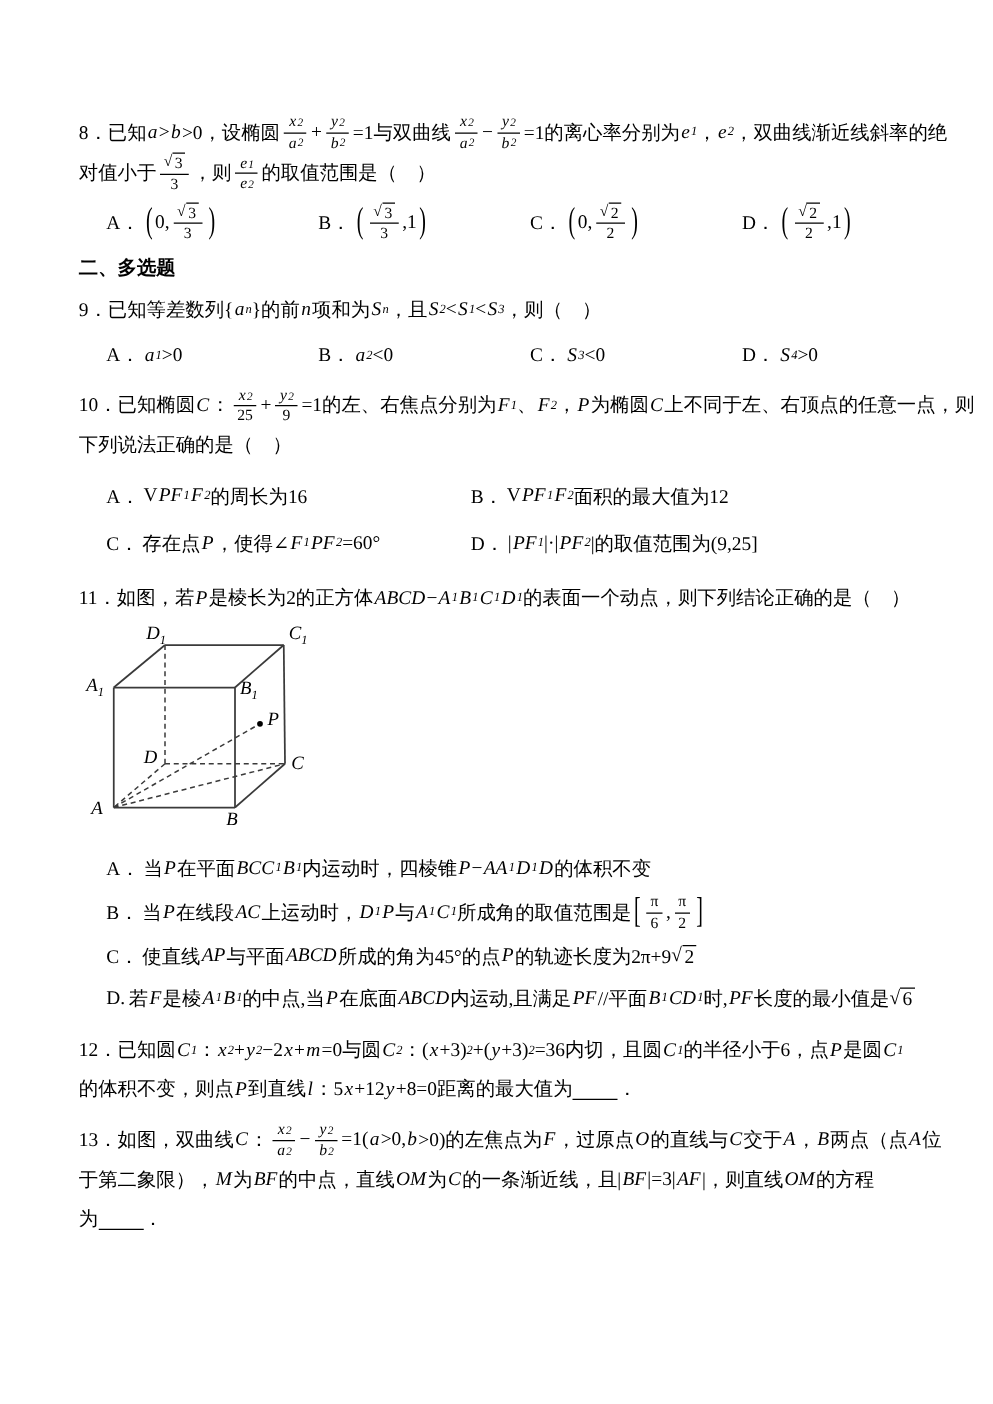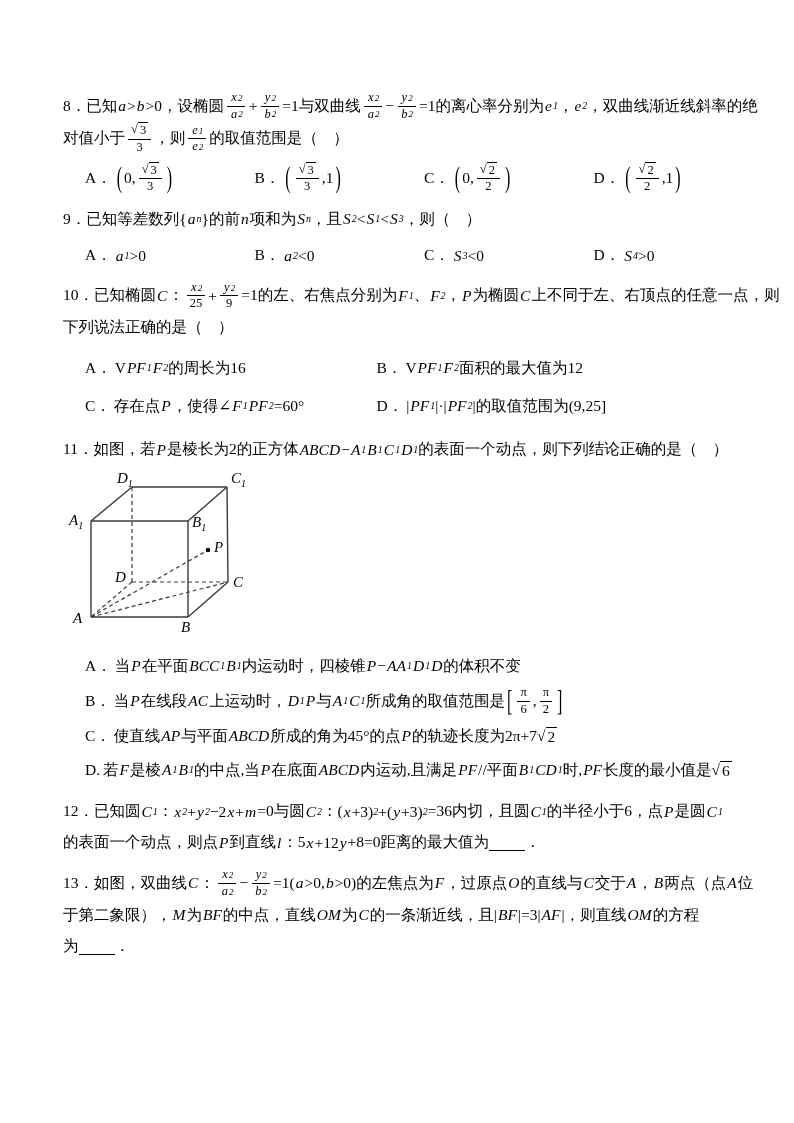--- a/index.html
+++ b/index.html
@@ -44,20 +44,21 @@
     <div class="question">
       <div class="qline"><span class="t">8．已知</span><span class="mi">a</span><span class="t">&gt;</span><span class="mi">b</span><span class="t">&gt;0，设椭圆</span><span class="frac"><span class="fn"><span class="mi">x</span><sup class="mp">2</sup></span><span class="fd"><span class="mi">a</span><sup class="mp">2</sup></span></span><span class="t">+</span><span class="frac"><span class="fn"><span class="mi">y</span><sup class="mp">2</sup></span><span class="fd"><span class="mi">b</span><sup class="mp">2</sup></span></span><span class="t">=1与双曲线</span><span class="frac"><span class="fn"><span class="mi">x</span><sup class="mp">2</sup></span><span class="fd"><span class="mi">a</span><sup class="mp">2</sup></span></span><span class="t">−</span><span class="frac"><span class="fn"><span class="mi">y</span><sup class="mp">2</sup></span><span class="fd"><span class="mi">b</span><sup class="mp">2</sup></span></span><span class="t">=1的离心率分别为</span><span class="mi">e</span><sub class="ms">1</sub><span class="t">，</span><span class="mi">e</span><sub class="ms">2</sub><span class="t">，双曲线渐近线斜率的绝</span></div>
       <div class="qline"><span class="t">对值小于</span><span class="frac"><span class="fn"><span class="sq"><span class="rs">√</span><span class="rc"><span class="t">3</span></span></span></span><span class="fd"><span class="t">3</span></span></span><span class="t">，则</span><span class="frac"><span class="fn"><span class="mi">e</span><sub class="ms">1</sub></span><span class="fd"><span class="mi">e</span><sub class="ms">2</sub></span></span><span class="t">的取值范围是（　）</span></div>
       <div class="options c4">
         <span class="opt"><span class="olabel">A．</span><span class="bigd">(</span><span class="t">0,</span><span class="frac"><span class="fn"><span class="sq"><span class="rs">√</span><span class="rc"><span class="t">3</span></span></span></span><span class="fd"><span class="t">3</span></span></span><span class="bigd">)</span></span>
         <span class="opt"><span class="olabel">B．</span><span class="bigd">(</span><span class="frac"><span class="fn"><span class="sq"><span class="rs">√</span><span class="rc"><span class="t">3</span></span></span></span><span class="fd"><span class="t">3</span></span></span><span class="t">,1</span><span class="bigd">)</span></span>
         <span class="opt"><span class="olabel">C．</span><span class="bigd">(</span><span class="t">0,</span><span class="frac"><span class="fn"><span class="sq"><span class="rs">√</span><span class="rc"><span class="t">2</span></span></span></span><span class="fd"><span class="t">2</span></span></span><span class="bigd">)</span></span>
         <span class="opt"><span class="olabel">D．</span><span class="bigd">(</span><span class="frac"><span class="fn"><span class="sq"><span class="rs">√</span><span class="rc"><span class="t">2</span></span></span></span><span class="fd"><span class="t">2</span></span></span><span class="t">,1</span><span class="bigd">)</span></span>
       </div>
     </div>
+    <div class="sec-heading">二、多选题</div>
     <div class="question">
       <div class="qline"><span class="t">9．已知等差数列{</span><span class="mi">a</span><sub class="ms">n</sub><span class="t">}的前</span><span class="mi">n</span><span class="t">项和为</span><span class="mi">S</span><sub class="ms">n</sub><span class="t">，且</span><span class="mi">S</span><sub class="ms">2</sub><span class="t">&lt;</span><span class="mi">S</span><sub class="ms">1</sub><span class="t">&lt;</span><span class="mi">S</span><sub class="ms">3</sub><span class="t">，则（　）</span></div>
       <div class="options c4">
         <span class="opt"><span class="olabel">A．</span><span class="mi">a</span><sub class="ms">1</sub><span class="t">&gt;0</span></span>
         <span class="opt"><span class="olabel">B．</span><span class="mi">a</span><sub class="ms">2</sub><span class="t">&lt;0</span></span>
         <span class="opt"><span class="olabel">C．</span><span class="mi">S</span><sub class="ms">3</sub><span class="t">&lt;0</span></span>
         <span class="opt"><span class="olabel">D．</span><span class="mi">S</span><sub class="ms">4</sub><span class="t">&gt;0</span></span>
       </div>
     </div>
     <div class="question">
@@ -100,26 +101,26 @@
   <span class="flabel" style="left:129px;top:46px;text-align:center;"><span>B</span><sub>1</sub></span>
   <span class="flabel" style="left:52px;top:101px;"><span>D</span></span>
   <span class="flabel" style="left:170px;top:106px;"><span>C</span></span>
   <span class="flabel" style="left:10px;top:142px;"><span>A</span></span>
   <span class="flabel" style="left:118px;top:151px;"><span>B</span></span>
   <span class="flabel" style="left:151px;top:71px;"><span>P</span></span>
 </div>
       <div class="options c1">
         <span class="opt"><span class="olabel">A．</span><span class="t">当</span><span class="mi">P</span><span class="t">在平面</span><span class="mi">BCC</span><sub class="ms">1</sub><span class="mi">B</span><sub class="ms">1</sub><span class="t">内运动时，四棱锥</span><span class="mi">P</span><span class="t">−</span><span class="mi">AA</span><sub class="ms">1</sub><span class="mi">D</span><sub class="ms">1</sub><span class="mi">D</span><span class="t">的体积不变</span></span>
         <span class="opt"><span class="olabel">B．</span><span class="t">当</span><span class="mi">P</span><span class="t">在线段</span><span class="mi">AC</span><span class="t">上运动时，</span><span class="mi">D</span><sub class="ms">1</sub><span class="mi">P</span><span class="t">与</span><span class="mi">A</span><sub class="ms">1</sub><span class="mi">C</span><sub class="ms">1</sub><span class="t">所成角的取值范围是</span><span class="bigd">[</span><span class="frac"><span class="fn"><span class="t">π</span></span><span class="fd"><span class="t">6</span></span></span><span class="t">,</span><span class="frac"><span class="fn"><span class="t">π</span></span><span class="fd"><span class="t">2</span></span></span><span class="bigd">]</span></span>
-        <span class="opt"><span class="olabel">C．</span><span class="t">使直线</span><span class="mi">AP</span><span class="t">与平面</span><span class="mi">ABCD</span><span class="t">所成的角为45°的点</span><span class="mi">P</span><span class="t">的轨迹长度为2π+7</span><span class="sq"><span class="rs">√</span><span class="rc"><span class="t">2</span></span></span></span>
+        <span class="opt"><span class="olabel">C．</span><span class="t">使直线</span><span class="mi">AP</span><span class="t">与平面</span><span class="mi">ABCD</span><span class="t">所成的角为45°的点</span><span class="mi">P</span><span class="t">的轨迹长度为2π+9</span><span class="sq"><span class="rs">√</span><span class="rc"><span class="t">2</span></span></span></span>
         <span class="opt"><span class="olabel">D.</span><span class="t">若</span><span class="mi">F</span><span class="t">是棱</span><span class="mi">A</span><sub class="ms">1</sub><span class="mi">B</span><sub class="ms">1</sub><span class="t">的中点,当</span><span class="mi">P</span><span class="t">在底面</span><span class="mi">ABCD</span><span class="t">内运动,且满足</span><span class="mi">PF</span><span class="t">//平面</span><span class="mi">B</span><sub class="ms">1</sub><span class="mi">CD</span><sub class="ms">1</sub><span class="t">时,</span><span class="mi">PF</span><span class="t">长度的最小值是</span><span class="sq"><span class="rs">√</span><span class="rc"><span class="t">6</span></span></span></span>
       </div>
     </div>
     <div class="question">
       <div class="qline"><span class="t">12．已知圆</span><span class="mi">C</span><sub class="ms">1</sub><span class="t">：</span><span class="mi">x</span><sup class="mp">2</sup><span class="t">+</span><span class="mi">y</span><sup class="mp">2</sup><span class="t">−2</span><span class="mi">x</span><span class="t">+</span><span class="mi">m</span><span class="t">=0与圆</span><span class="mi">C</span><sub class="ms">2</sub><span class="t">：(</span><span class="mi">x</span><span class="t">+3)</span><sup class="mp">2</sup><span class="t">+(</span><span class="mi">y</span><span class="t">+3)</span><sup class="mp">2</sup><span class="t">=36内切，且圆</span><span class="mi">C</span><sub class="ms">1</sub><span class="t">的半径小于6，点</span><span class="mi">P</span><span class="t">是圆</span><span class="mi">C</span><sub class="ms">1</sub></div>
-      <div class="qline"><span class="t">的表面一个动点，则点</span><span class="mi">P</span><span class="t">到直线</span><span class="mi">l</span><span class="t">：5</span><span class="mi">x</span><span class="t">+12</span><span class="mi">y</span><span class="t">+8=0距离的最大值为</span><span class="blank"></span><span class="t">．</span></div>
+      <div class="qline"><span class="t">的体积不变，则点</span><span class="mi">P</span><span class="t">到直线</span><span class="mi">l</span><span class="t">：5</span><span class="mi">x</span><span class="t">+12</span><span class="mi">y</span><span class="t">+8=0距离的最大值为</span><span class="blank"></span><span class="t">．</span></div>
     </div>
     <div class="question">
       <div class="qline"><span class="t">13．如图，双曲线</span><span class="mi">C</span><span class="t">：</span><span class="frac"><span class="fn"><span class="mi">x</span><sup class="mp">2</sup></span><span class="fd"><span class="mi">a</span><sup class="mp">2</sup></span></span><span class="t">−</span><span class="frac"><span class="fn"><span class="mi">y</span><sup class="mp">2</sup></span><span class="fd"><span class="mi">b</span><sup class="mp">2</sup></span></span><span class="t">=1(</span><span class="mi">a</span><span class="t">&gt;0,</span><span class="mi">b</span><span class="t">&gt;0)的左焦点为</span><span class="mi">F</span><span class="t">，过原点</span><span class="mi">O</span><span class="t">的直线与</span><span class="mi">C</span><span class="t">交于</span><span class="mi">A</span><span class="t">，</span><span class="mi">B</span><span class="t">两点（点</span><span class="mi">A</span><span class="t">位</span></div>
       <div class="qline"><span class="t">于第二象限），</span><span class="mi">M</span><span class="t">为</span><span class="mi">BF</span><span class="t">的中点，直线</span><span class="mi">OM</span><span class="t">为</span><span class="mi">C</span><span class="t">的一条渐近线，且|</span><span class="mi">BF</span><span class="t">|=3|</span><span class="mi">AF</span><span class="t">|，则直线</span><span class="mi">OM</span><span class="t">的方程</span></div>
       <div class="qline"><span class="t">为</span><span class="blank"></span><span class="t">．</span></div>
     </div>
   </div>
 
 </body></html>

